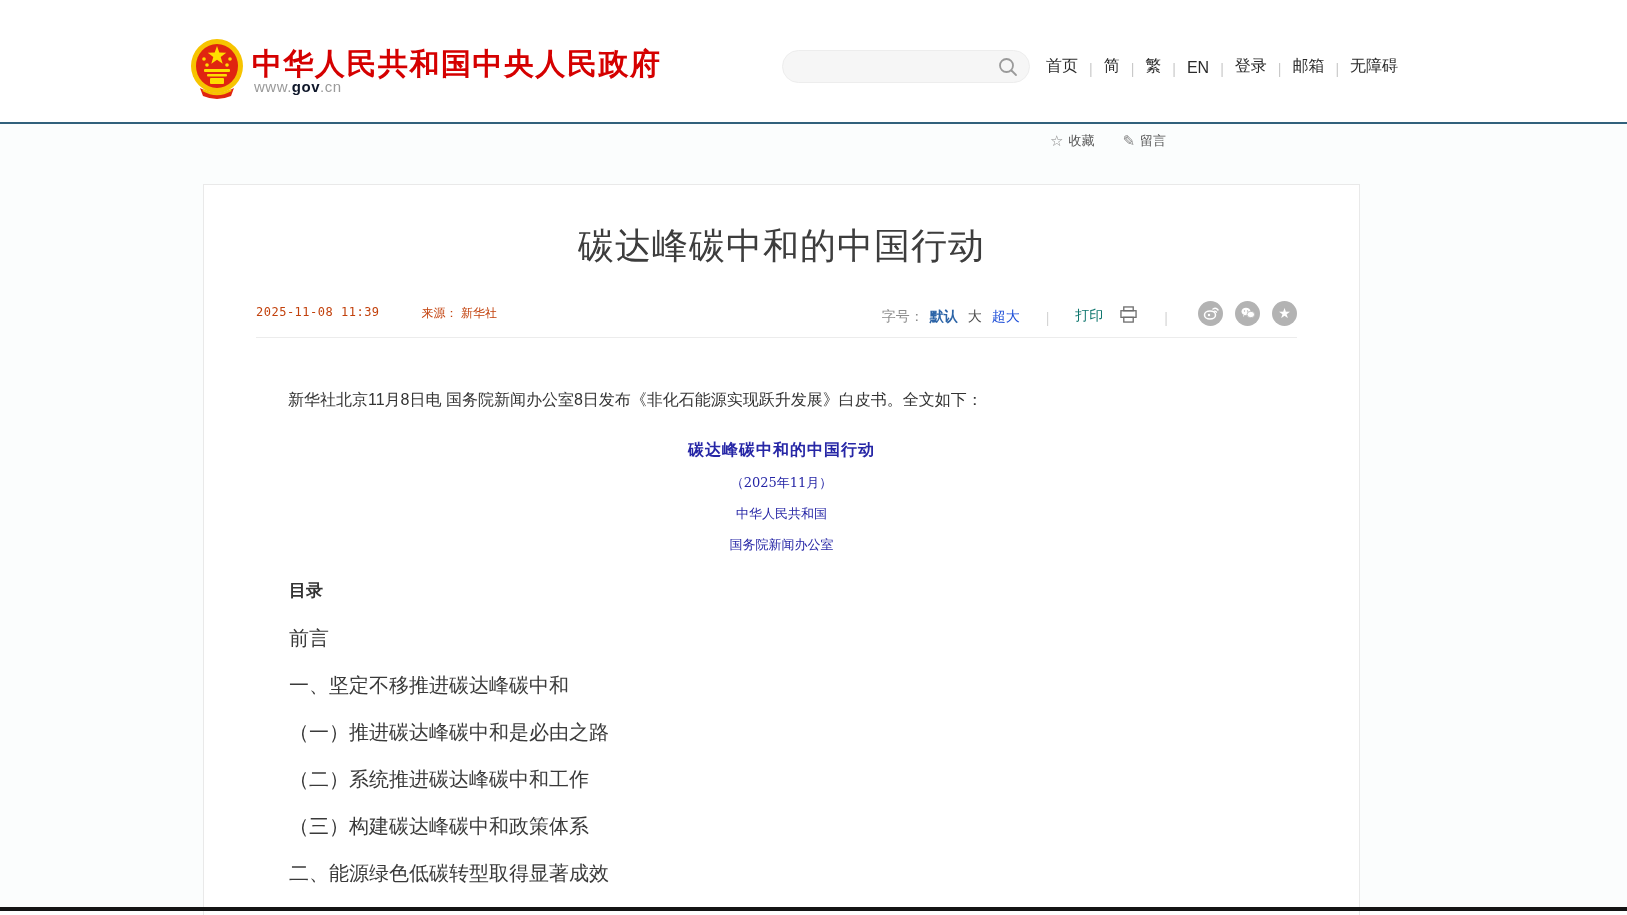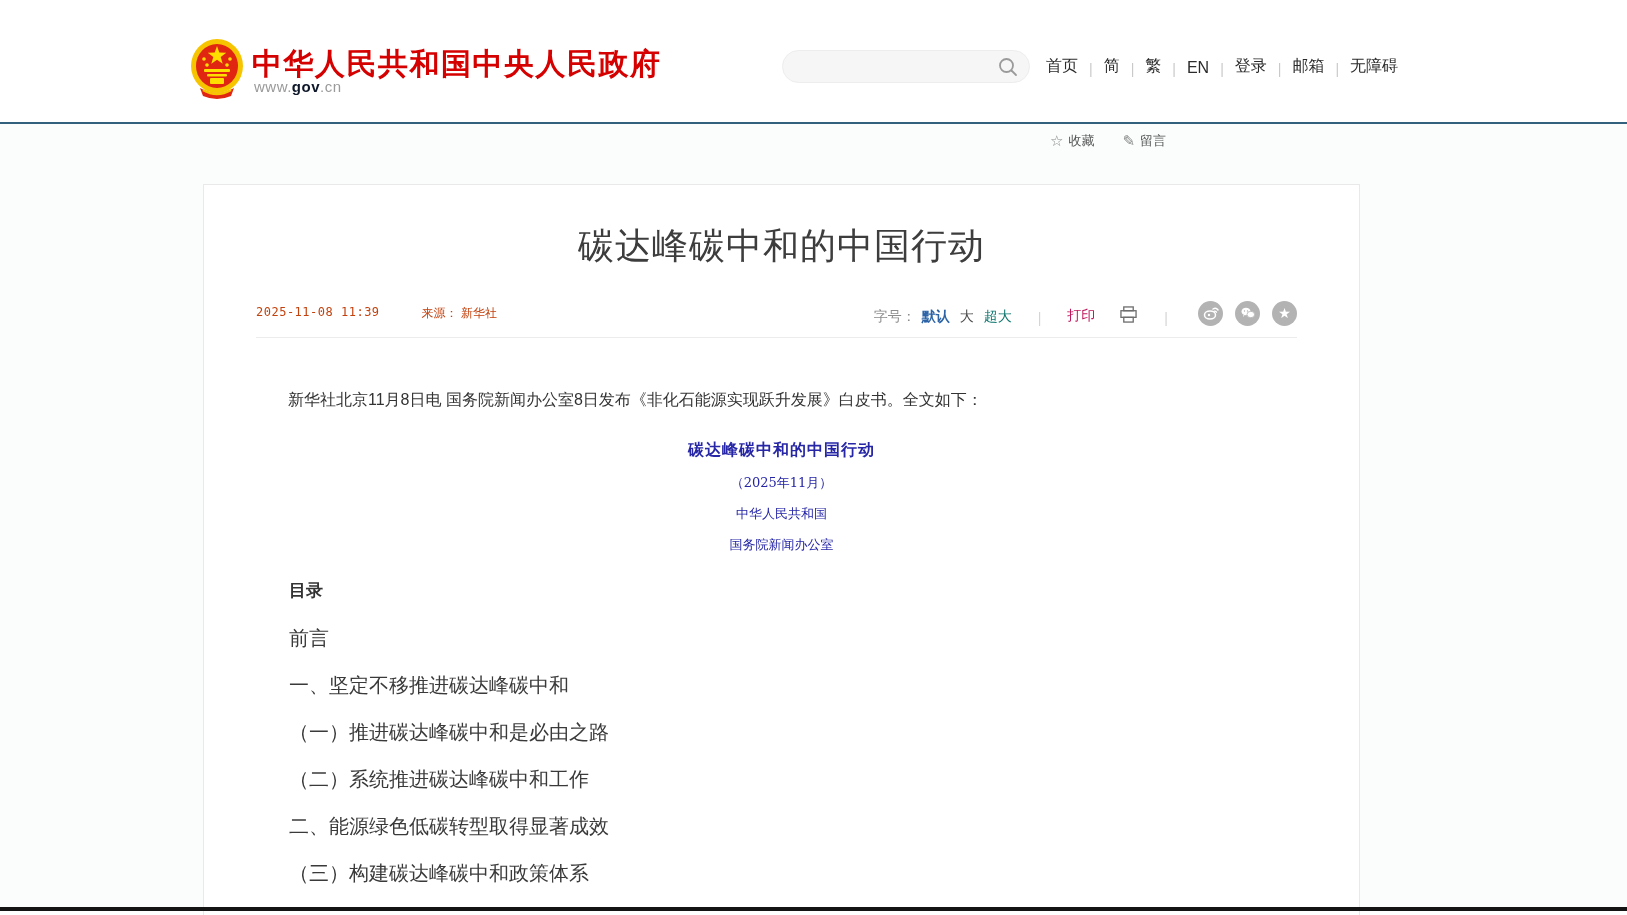--- a/index.html
+++ b/index.html
@@ -42,23 +42,23 @@
 
   .meta-row { display:flex; justify-content:space-between; align-items:center;
               margin:36px 62px 0 52px; height:22px; }
   .meta-left { display:flex; align-items:flex-start; font-size:12px; color:#c2410c; }
   .meta-date { font-family:"DejaVu Sans Mono","Liberation Mono",monospace; letter-spacing:.5px; }
   .meta-source { margin-left:42px; }
   .meta-right { display:flex; align-items:flex-end; font-size:14px; color:#6f6f6f; }
   .fs-label { color:#8c8c8c; }
   .fs-default { color:#2c64a7; font-weight:bold; margin:0 10px 0 6px; cursor:pointer; }
   .fs-large { margin-right:10px; color:#4d4d4d; cursor:pointer; }
-  .fs-xlarge { color:#0f766e; cursor:pointer; }
+  .fs-xlarge { color:#1d4ed8; cursor:pointer; }
   .meta-sep { color:#d5d5d5; margin:0 26px; }
-  .print-wrap { display:flex; align-items:center; gap:24px; cursor:pointer; color:#be185d; }
+  .print-wrap { display:flex; align-items:center; gap:16px; cursor:pointer; color:#0f766e; }
   .share-icons { display:flex; align-items:center; gap:12px; margin-left:4px; }
   .share-circle { width:25px; height:25px; border-radius:50%; background:#b3b3b3; display:flex;
                   align-items:center; justify-content:center; cursor:pointer; }
   .share-circle .star-glyph { color:#ffffff; font-size:14px; line-height:1; }
 
   .meta-divider { margin:13px 62px 0 52px; border-bottom:1px solid #ececec; }
 
   .lead { margin:49px 60px 0 52px; font-size:16px; color:#333; line-height:1.6; text-indent:2em; }
 
   .doc-center { text-align:center; color:#2626a6; }
@@ -198,19 +198,19 @@
     <div class="doc-center doc-line">（2025年11月）</div>
     <div class="doc-center doc-line">中华人民共和国</div>
     <div class="doc-center doc-line">国务院新闻办公室</div>
 
     <div class="toc-heading">目录</div>
     <div class="toc-list">
       <div class="toc-item">前言</div>
       <div class="toc-item">一、坚定不移推进碳达峰碳中和</div>
       <div class="toc-item">（一）推进碳达峰碳中和是必由之路</div>
       <div class="toc-item">（二）系统推进碳达峰碳中和工作</div>
+      <div class="toc-item">（三）构建碳达峰碳中和政策体系</div>
       <div class="toc-item">二、能源绿色低碳转型取得显著成效</div>
-      <div class="toc-item">（三）构建碳达峰碳中和政策体系</div>
     </div>
   </div>
 
   <div class="bottom-line"></div>
 </div>
 
 </body></html>

